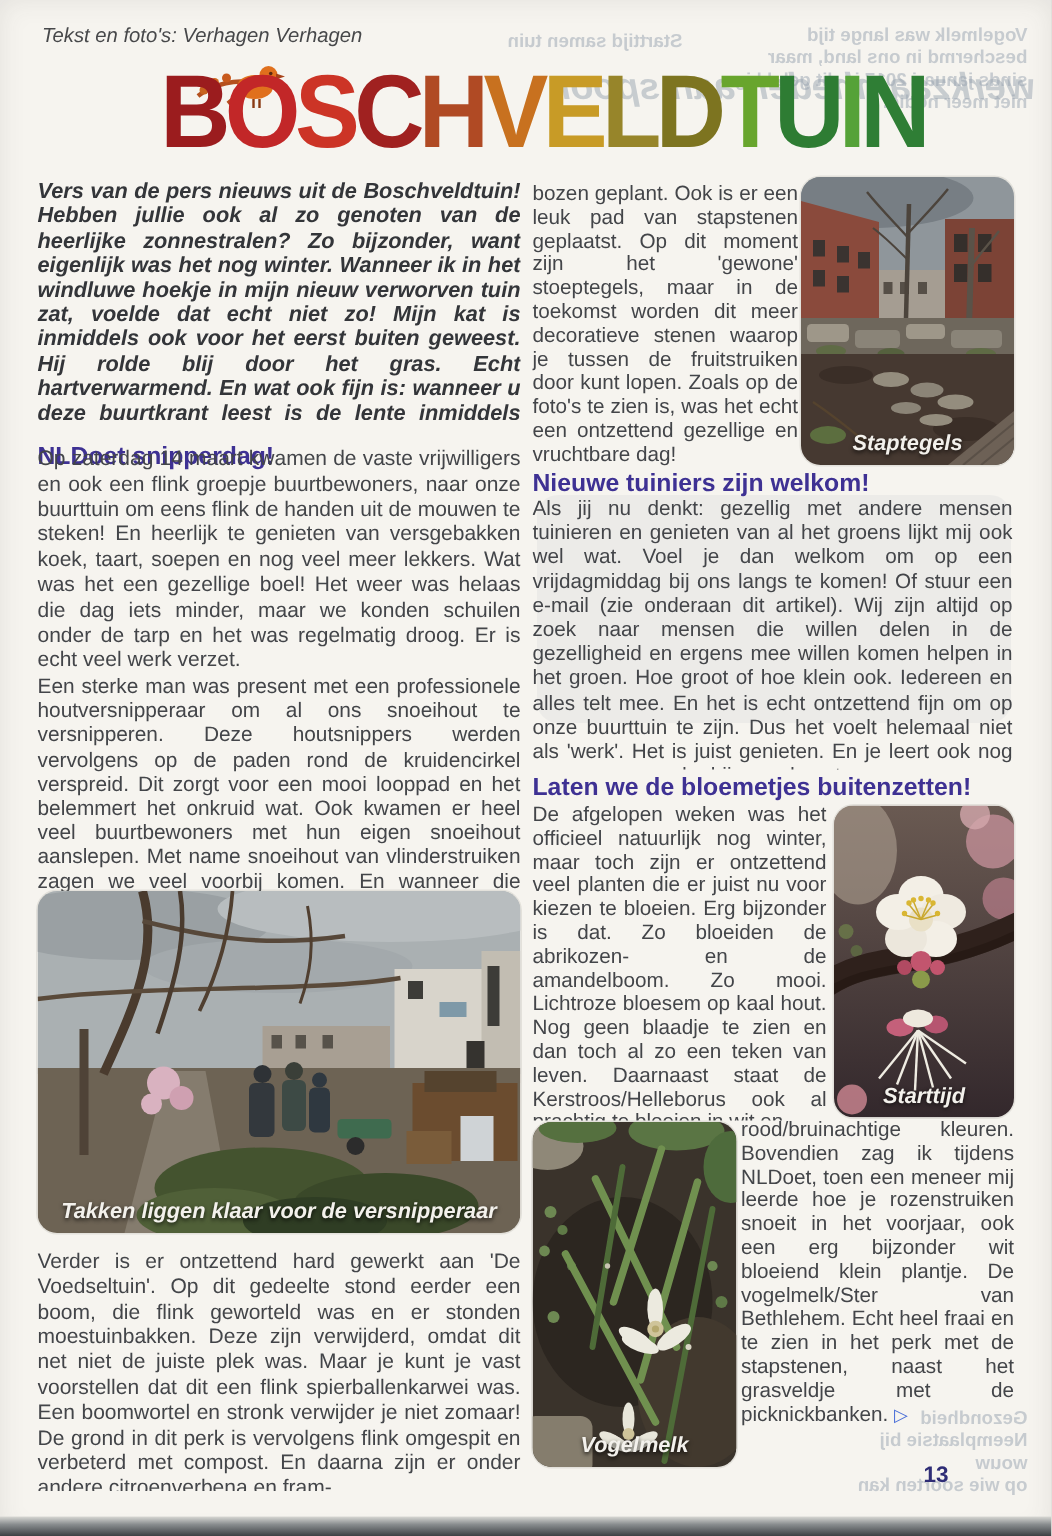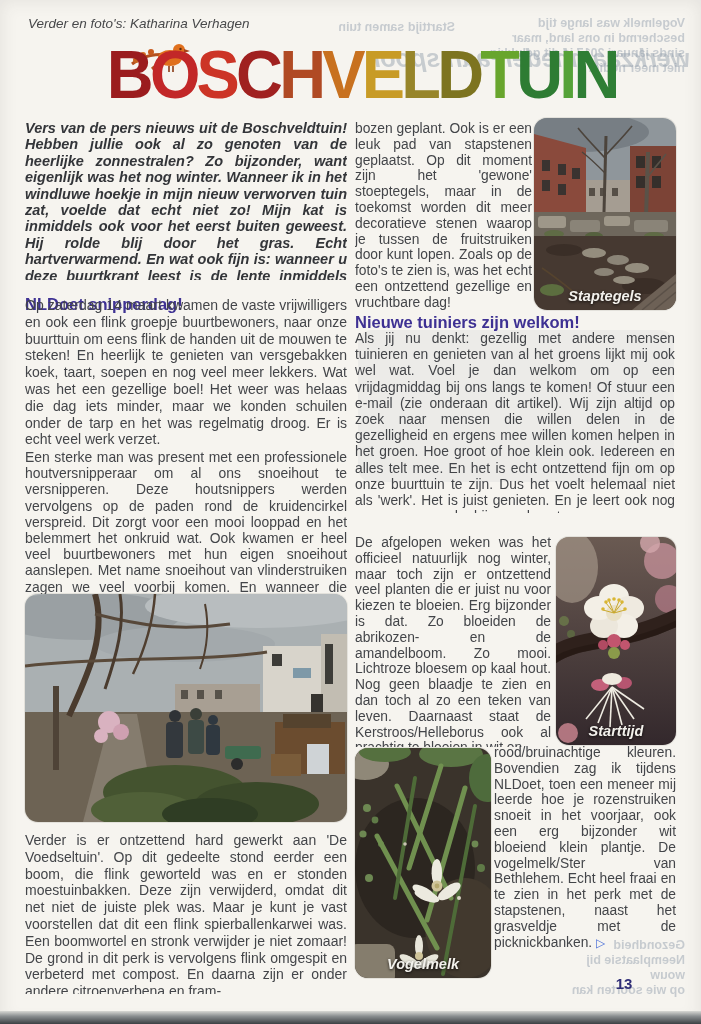--- a/index.html
+++ b/index.html
@@ -45,21 +45,21 @@
 <div class="page">
 
   <div class="abs bleed bleed-small" style="left:255px;top:20px;width:200px;">Starttijd samen tuin</div>
   <div class="abs bleed bleed-small" style="left:480px;top:16px;width:205px;text-align:left;">Vogelmelk was lange tijd beschermd in ons land, maar sinds januari 2017 is dit gelukkig niet meer nodig.</div>
   <div class="abs bleed bleed-headline" style="left:360px;top:44px;width:330px;">werkzaamheden aan spoor</div>
   <div class="abs bleed bleed-small" style="left:560px;top:938px;width:125px;">Gezondheid
 Neemplaatsie bij wouw
 op wie soorten kan</div>
   <div class="abs bleed-rect" style="left:358px;top:330px;width:316px;height:152px;"></div>
 
-  <div class="abs credit" style="left:28px;top:16px;">Verder en foto's: Katharina Verhagen</div>
+  <div class="abs credit" style="left:28px;top:16px;">Tekst en foto's: Verhagen Verhagen</div>
 
   <div class="abs bird">
     <svg viewBox="0 0 62 46">
       <path d="M4,26 C14,18 30,14 44,18" stroke="#b4501e" stroke-width="3" fill="none"></path>
       <circle cx="8" cy="22" r="3" fill="#c8641f"></circle>
       <circle cx="15" cy="17" r="3" fill="#d06a20"></circle>
       <circle cx="23" cy="14" r="3" fill="#c85a1d"></circle>
       <ellipse cx="42" cy="20" rx="12" ry="8" fill="#e0701d"></ellipse>
       <circle cx="51" cy="12" r="6" fill="#e0701d"></circle>
       <polygon points="56,11 62,13 56,15" fill="#a8431a"></polygon>
@@ -118,20 +118,21 @@
       <rect x="163" y="126" width="16" height="34" rx="4" fill="#3d4a45"></rect>
       <circle cx="188" cy="126" r="5" fill="#2f3840"></circle>
       <rect x="181" y="131" width="14" height="30" rx="4" fill="#2f3840"></rect>
       <rect x="200" y="152" width="36" height="13" rx="3" fill="#3f6b4f"></rect>
       <circle cx="212" cy="170" r="6" fill="#2c2c2c"></circle>
       <ellipse cx="150" cy="198" rx="72" ry="27" fill="#44532f"></ellipse>
       <ellipse cx="232" cy="210" rx="62" ry="22" fill="#3a4829"></ellipse>
       <ellipse cx="118" cy="216" rx="52" ry="18" fill="#506038"></ellipse>
       <ellipse cx="185" cy="220" rx="48" ry="16" fill="#2f3d24"></ellipse>
     </svg>
+    <div class="caption">Takken liggen klaar voor de versnipperaar</div>
   </div>
 
   <div class="abs body-p" style="left:25px;top:832px;width:322px;max-height:162px;overflow:hidden;">Verder is er ontzettend hard gewerkt aan 'De Voedseltuin'. Op dit gedeelte stond eerder een boom, die flink geworteld was en er stonden moestuinbakken. Deze zijn verwijderd, omdat dit net niet de juiste plek was. Maar je kunt je vast voorstellen dat dit een flink spierballenkarwei was. Een boomwortel en stronk verwijder je niet zomaar! De grond in dit perk is vervolgens flink omgespit en verbeterd met compost. En daarna zijn er onder andere citroenverbena en fram-</div>
 
   <div class="abs narrow-p" style="left:355px;top:121px;width:177px;max-height:192px;overflow:hidden;">bozen geplant. Ook is er een leuk pad van stapstenen geplaatst. Op dit moment zijn het 'gewone' stoeptegels, maar in de toekomst worden dit meer decoratieve stenen waarop je tussen de fruitstruiken door kunt lopen. Zoals op de foto's te zien is, was het echt een ontzettend gezellige en vruchtbare dag!</div>
 
   <div class="abs photo" style="left:534px;top:118px;width:142px;height:192px;">
     <svg viewBox="0 0 142 192" preserveAspectRatio="none">
       <rect width="142" height="104" fill="#8f969b"></rect>
       <ellipse cx="45" cy="14" rx="70" ry="20" fill="#777e84"></ellipse>
@@ -177,20 +178,21 @@
       <line x1="120" y1="192" x2="142" y2="174" stroke="#5a5047" stroke-width="1.4"></line>
       <ellipse cx="18" cy="172" rx="12" ry="6" fill="#5c6e3f"></ellipse>
       <path d="M8,150 C20,158 30,166 42,176" stroke="#55432e" stroke-width="1.6" fill="none"></path>
     </svg>
     <div class="caption">Staptegels</div>
   </div>
 
   <div class="abs h" style="left:355px;top:313px;">Nieuwe tuiniers zijn welkom!</div>
   <div class="abs small-p" style="left:355px;top:331px;width:320px;max-height:182px;overflow:hidden;">Als jij nu denkt: gezellig met andere mensen tuinieren en genieten van al het groens lijkt mij ook wel wat. Voel je dan welkom om op een vrijdagmiddag bij ons langs te komen! Of stuur een e-mail (zie onderaan dit artikel). Wij zijn altijd op zoek naar mensen die willen delen in de gezelligheid en ergens mee willen komen helpen in het groen. Hoe groot of hoe klein ook. Iedereen en alles telt mee. En het is echt ontzettend fijn om op onze buurttuin te zijn. Dus het voelt helemaal niet als 'werk'. Het is juist genieten. En je leert ook nog eens een en ander bij over de natuur.</div>
 
+  <div class="abs h" style="left:355px;top:516px;">Laten we de bloemetjes buitenzetten!</div>
   <div class="abs narrow-p" style="left:355px;top:535px;width:196px;max-height:212px;overflow:hidden;">De afgelopen weken was het officieel natuurlijk nog winter, maar toch zijn er ontzettend veel planten die er juist nu voor kiezen te bloeien. Erg bijzonder is dat. Zo bloeiden de abrikozen- en de amandelboom. Zo mooi. Lichtroze bloesem op kaal hout. Nog geen blaadje te zien en dan toch al zo een teken van leven. Daarnaast staat de Kerstroos/Helleborus ook al prachtig te bloeien in wit en</div>
 
   <div class="abs photo" style="left:556px;top:537px;width:120px;height:208px;">
     <svg viewBox="0 0 120 208" preserveAspectRatio="none">
       <defs>
         <linearGradient id="abg" x1="0" y1="0" x2="0" y2="1">
           <stop offset="0" stop-color="#6a5a52"></stop>
           <stop offset="1" stop-color="#33282c"></stop>
         </linearGradient>
       </defs>

